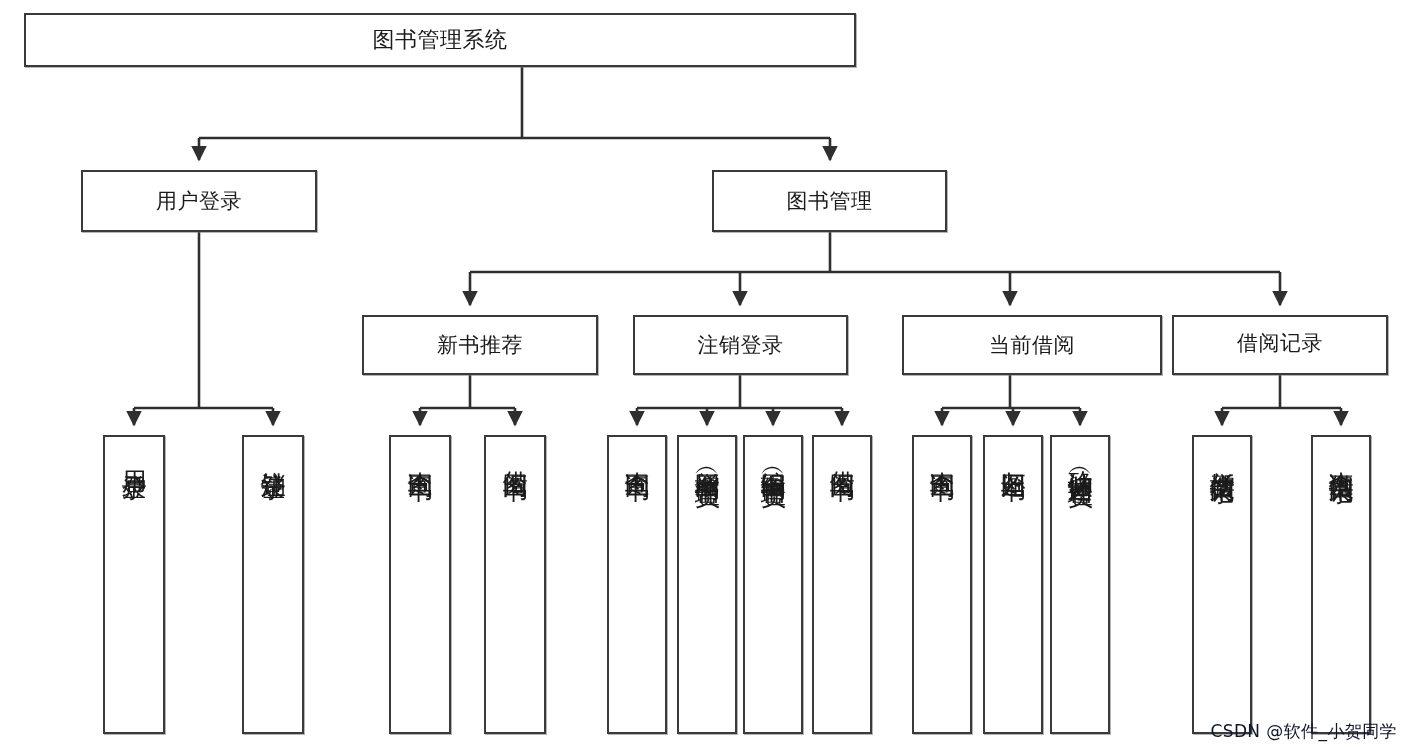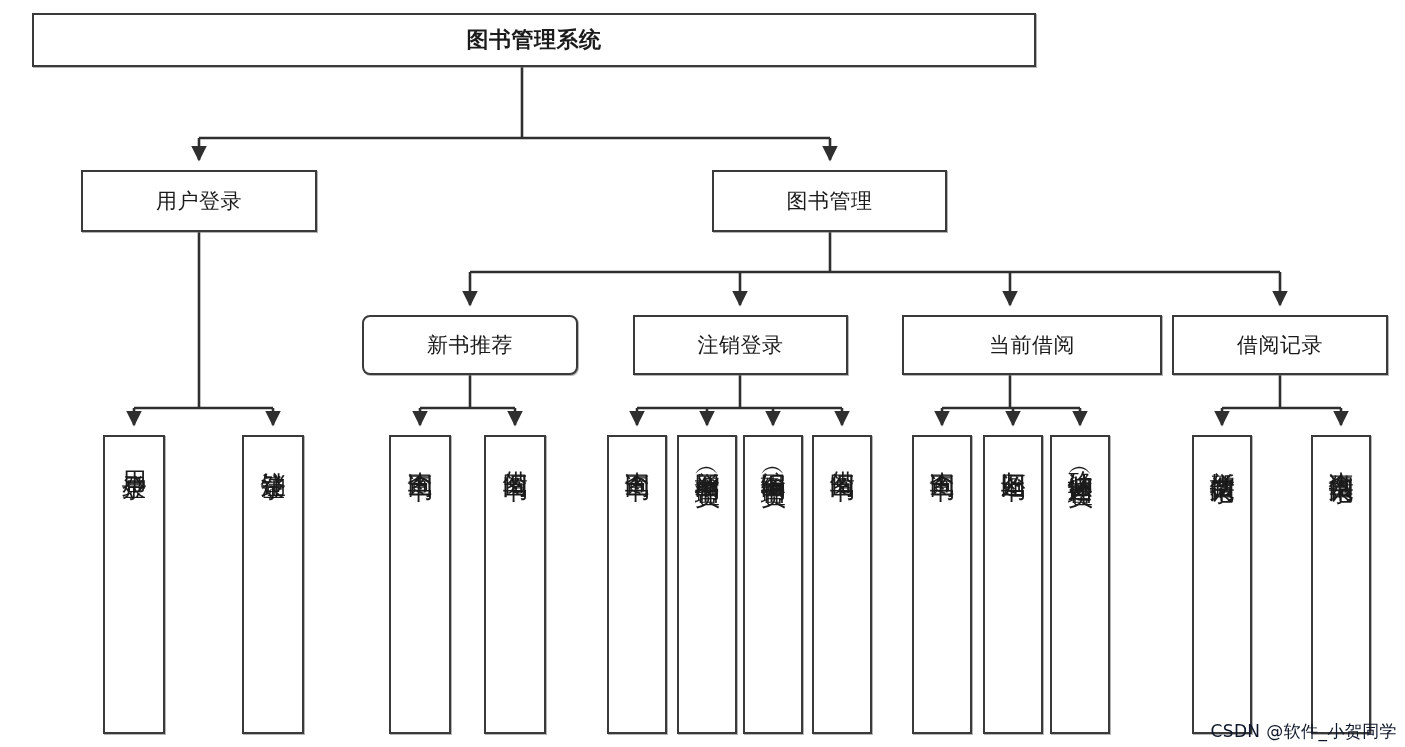--- a/index.html
+++ b/index.html
@@ -120,41 +120,41 @@
       <path d="M 1013 408 L 1013 425" marker-end="url(#arrow)"></path>
       <path d="M 1080 408 L 1080 425" marker-end="url(#arrow)"></path>
 
       <path d="M 1280 375 L 1280 408"></path>
       <path d="M 1222 408 L 1341 408"></path>
       <path d="M 1222 408 L 1222 425" marker-end="url(#arrow)"></path>
       <path d="M 1341 408 L 1341 425" marker-end="url(#arrow)"></path>
     </g>
   </svg>
 
-  <div class="node horiz root" style="left:32px; top:13px; width:1004px; height:54px;font-weight:bold;">
+  <div class="node horiz root" style="left:24px; top:13px; width:832px; height:54px;">
     <span class="lbl">图书管理系统</span>
   </div>
 
   <div class="node horiz" style="left:81px; top:170px; width:236px; height:62px;">
     <span class="lbl">用户登录</span>
   </div>
   <div class="node horiz" style="left:712px; top:170px; width:235px; height:62px;">
     <span class="lbl">图书管理</span>
   </div>
 
-  <div class="node horiz" style="left:362px; top:315px; width:216px; height:60px;border-radius:8px;">
+  <div class="node horiz" style="left:362px; top:315px; width:236px; height:60px;">
     <span class="lbl">新书推荐</span>
   </div>
   <div class="node horiz" style="left:633px; top:315px; width:215px; height:60px;">
     <span class="lbl">注销登录</span>
   </div>
   <div class="node horiz" style="left:902px; top:315px; width:260px; height:60px;">
     <span class="lbl">当前借阅</span>
   </div>
-  <div class="node horiz" style="left:1172px; top:315px; width:216px; height:60px;">
+  <div class="node horiz" style="left:1172px; top:315px; width:216px; height:60px;font-family:Liberation Mono, monospace;">
     <span class="lbl">借阅记录</span>
   </div>
 
   <div class="node vert" style="left:103px; top:435px; width:62px; height:299px;">
     <span class="lbl">用户登录</span>
   </div>
   <div class="node vert" style="left:242px; top:435px; width:62px; height:299px;">
     <span class="lbl">注销登录</span>
   </div>
 

